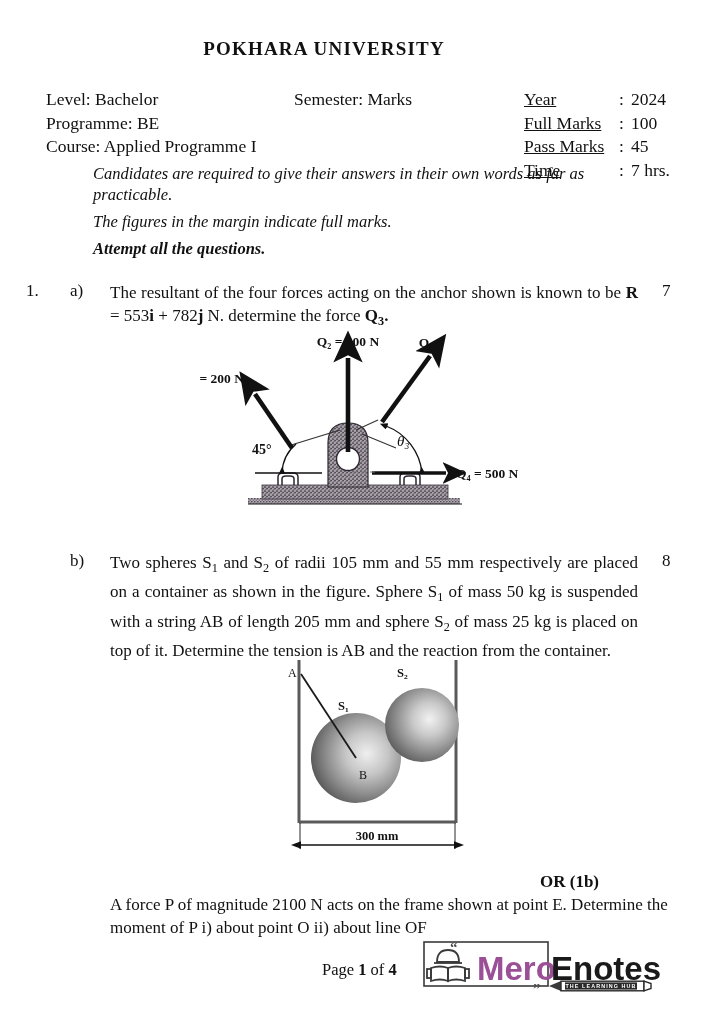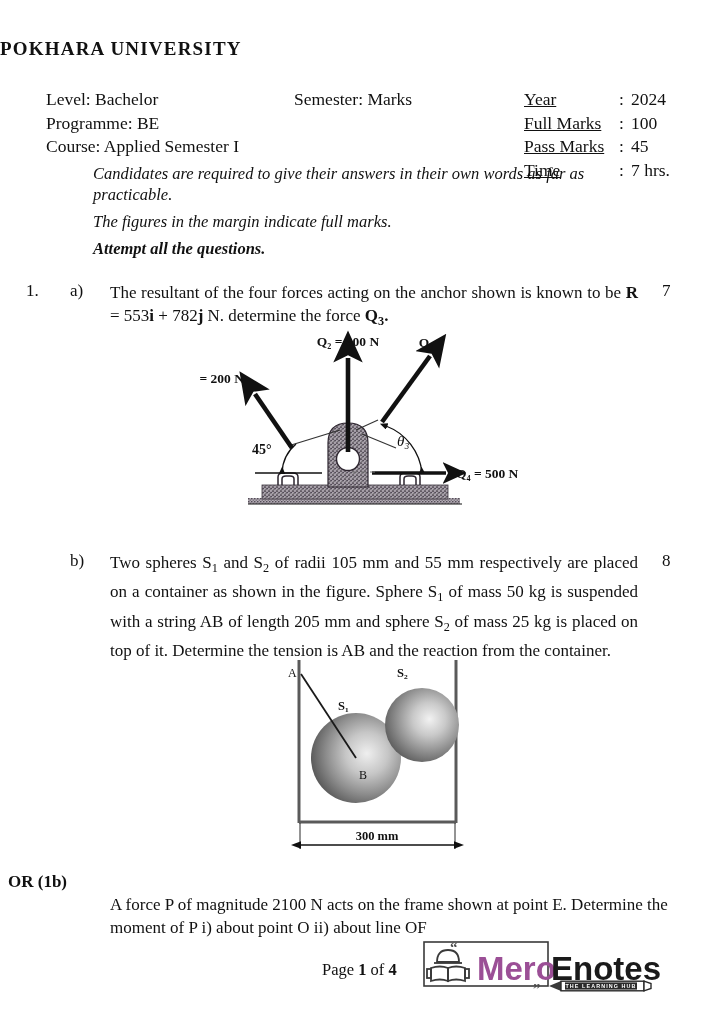--- a/index.html
+++ b/index.html
@@ -9,20 +9,21 @@
     font-family:"Liberation Serif","DejaVu Serif",serif;
     color:#111;
     position:relative;
     overflow:hidden;
   }
   .page{position:relative;width:723px;height:1024px;}
 
   
   .uni-title{
     position:absolute;top:38px;left:0;width:648px;
+    text-align:center;
     font-weight:bold;font-size:19px;letter-spacing:1.2px;
   }
   .hdr{
     position:absolute;top:68px;left:46px;width:640px;
     font-size:17.5px;line-height:23.5px;margin-top:20px;
   }
   .hdr-row{position:relative;height:23.5px;}
   .hdr-left{position:absolute;left:0;}
   .hdr-mid{position:absolute;left:248px;}
   .hdr-lab{position:absolute;left:478px;text-decoration:underline;}
@@ -51,22 +52,22 @@
   
   .fig1{position:absolute;left:200px;top:330px;width:360px;height:200px;}
   .fig1 svg{display:block;}
 
   
   .fig2{position:absolute;left:280px;top:655px;width:215px;height:200px;}
   .fig2 svg{display:block;}
 
   
   .or-title{
-    position:absolute;left:0;width:599px;text-align:left;
-    font-weight:bold;font-size:17px;top:872px;margin-left:8px;
+    position:absolute;left:0;width:599px;text-align:right;
+    font-weight:bold;font-size:17px;top:872px;
   }
   .or-text{
     position:absolute;left:110px;top:893px;width:560px;
     font-size:17px;line-height:23px;
   }
 
   
   .pagefoot{
     position:absolute;left:322px;top:960px;font-size:16.5px;
   }
@@ -90,21 +91,21 @@
       <span class="hdr-col">:</span>
       <span class="hdr-val">2024</span>
     </div>
     <div class="hdr-row">
       <span class="hdr-left">Programme: BE</span>
       <span class="hdr-lab">Full Marks</span>
       <span class="hdr-col">:</span>
       <span class="hdr-val">100</span>
     </div>
     <div class="hdr-row">
-      <span class="hdr-left">Course: Applied Semester I</span>
+      <span class="hdr-left">Course: Applied Programme I</span>
       <span class="hdr-lab">Pass Marks</span>
       <span class="hdr-col">:</span>
       <span class="hdr-val">45</span>
     </div>
     <div class="hdr-row">
       <span class="hdr-lab">Time</span>
       <span class="hdr-col">:</span>
       <span class="hdr-val">7 hrs.</span>
     </div>
   </div>

